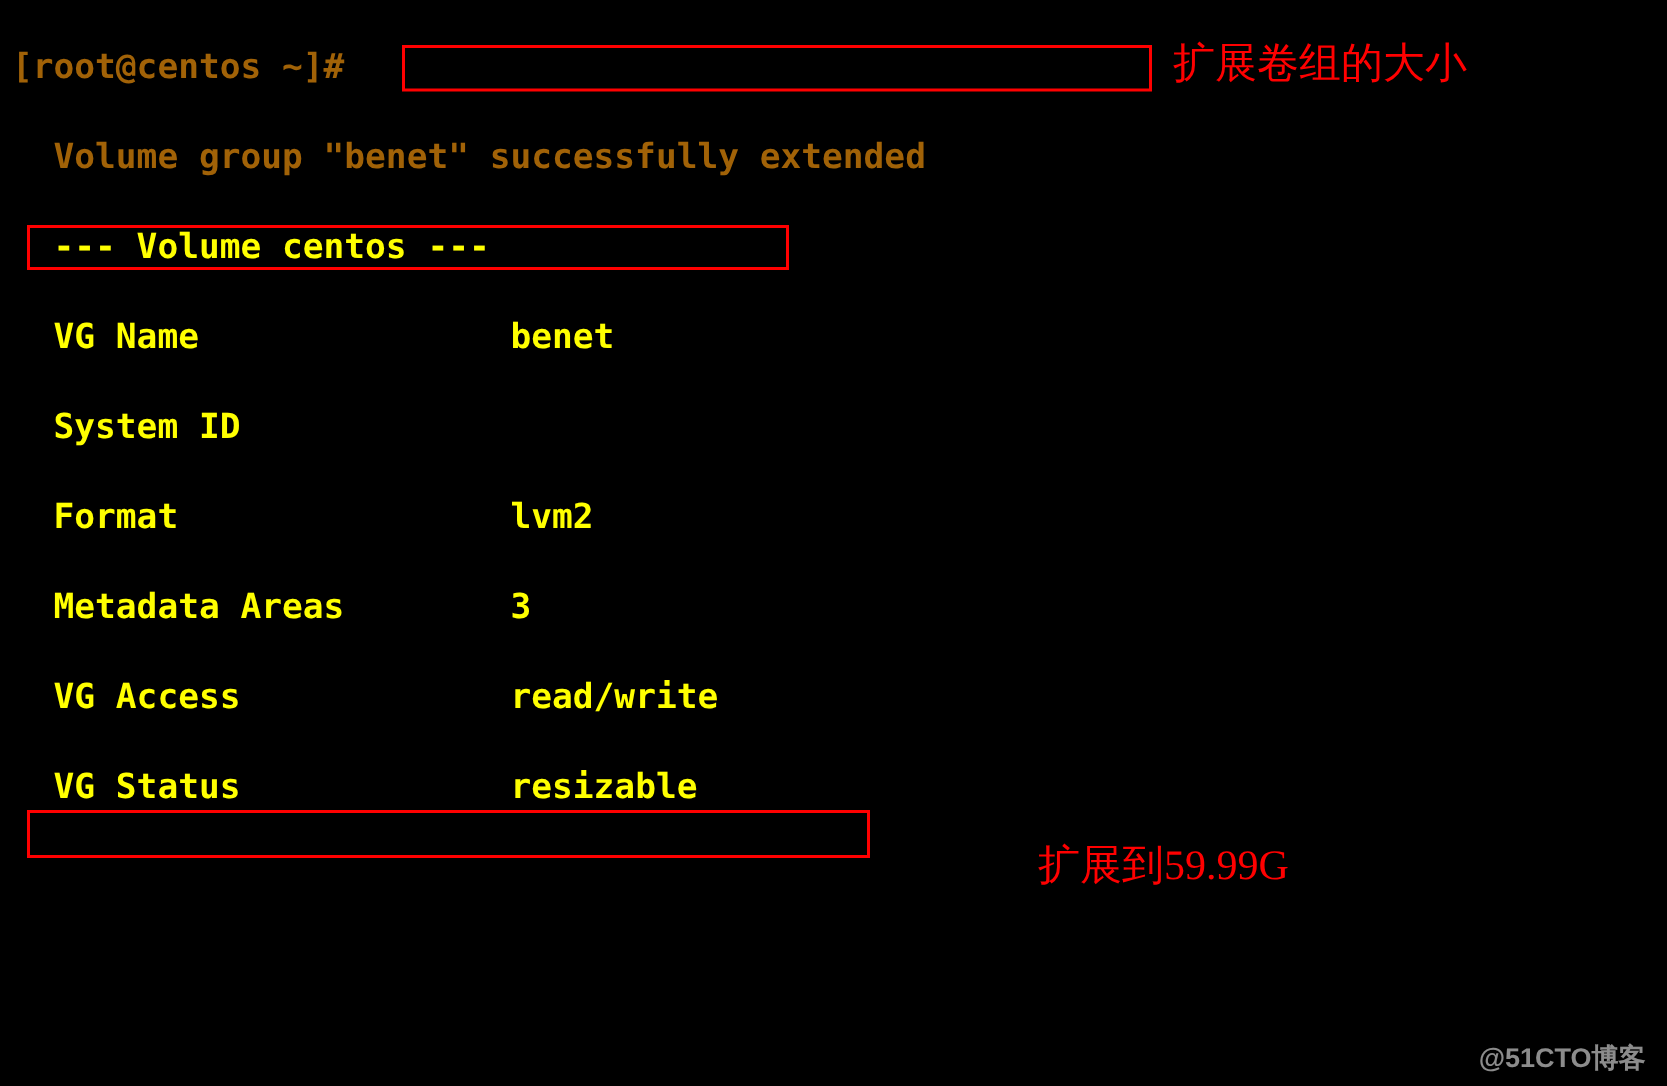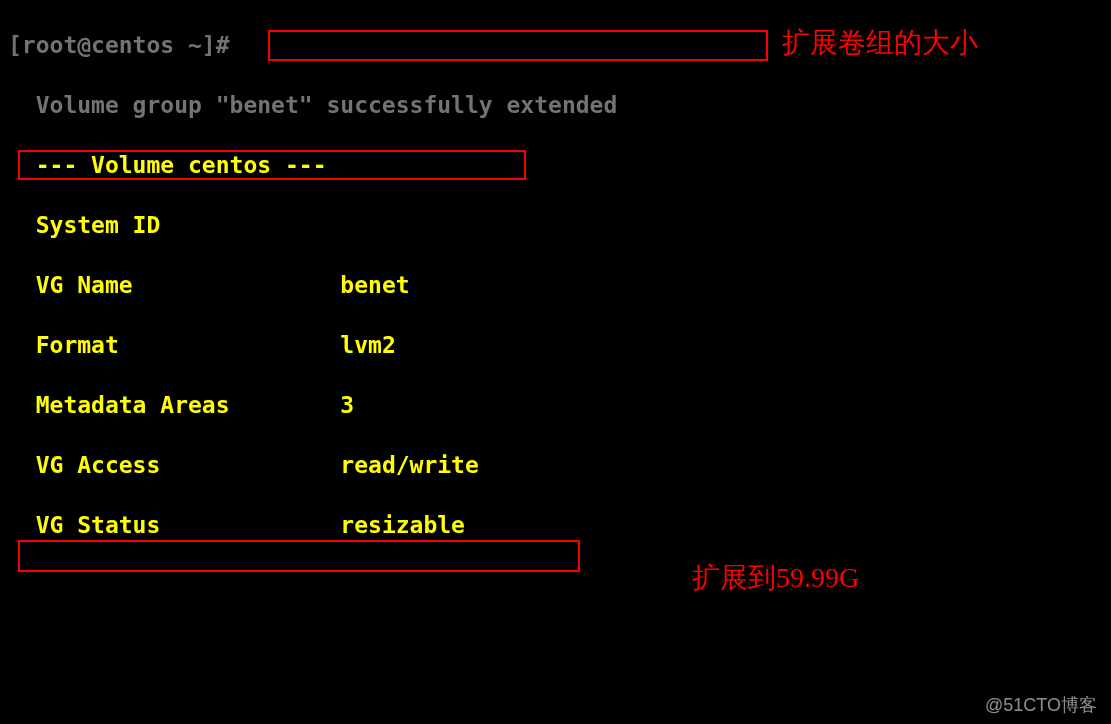--- a/index.html
+++ b/index.html
@@ -1,41 +1,41 @@
 <!DOCTYPE html>
 <html><head>
 <meta charset="utf-8">
 <style>
   html,body{margin:0;padding:0;width:1111px;height:724px;background:#000;overflow:hidden}
   body{font-family:"DejaVu Sans Mono",Consolas,monospace;font-size:23px;line-height:30px;position:relative;font-weight:bold}
   .term{position:absolute;top:0;left:8px;white-space:pre}
   .row{height:30px}
-  .w{color:#737373}
+  .w{color:#a16207}
   .y{color:#ff0}
   
   .rbox{position:absolute;border:2px solid #f00;box-sizing:border-box}
   #box-cmd{top:30px;left:268px;width:500px;height:31px}
   #box-vgname{top:150px;left:18px;width:508px;height:30px}
   #box-vgsize{top:540px;left:18px;width:562px;height:32px}
   
   .rlabel{position:absolute;font-family:SimSun,"Songti SC","Microsoft YaHei",serif;color:#f00;font-size:28px;font-weight:normal}
   #lab1{top:28px;left:782px}
   #lab2{top:563px;left:692px}
   
-  .wm{position:absolute;right:14px;bottom:4px;color:rgba(255,255,255,0.55);font-size:18px;font-family:"Microsoft YaHei",sans-serif;font-weight:normal}
+  .wm{position:absolute;right:14px;bottom:4px;color:rgba(255,255,255,0.55);font-size:18px;font-family:"Microsoft YaHei",sans-serif;font-weight:bold}
 </style>
 </head>
 <body>
 
 <div class="term">
 <div class="row"><span class="w">[root@centos ~]# </span></div>
 <div class="row"><span class="w">  Volume group "benet" successfully extended</span></div>
 <div class="row"><span class="y">  --- Volume centos ---</span></div>
+<div class="row"><span class="y">  VG Name               </span><span class="y">benet</span></div>
 <div class="row"><span class="y">  System ID             </span><span class="y"></span></div>
-<div class="row"><span class="y">  VG Name               </span><span class="y">benet</span></div>
 <div class="row"><span class="y">  Format                </span><span class="y">lvm2</span></div>
 <div class="row"><span class="y">  Metadata Areas        </span><span class="y">3</span></div>
 <div class="row"><span class="y">  VG Access             </span><span class="y">read/write</span></div>
 <div class="row"><span class="y">  VG Status             </span><span class="y">resizable</span></div>
 
 
 
 
 
 

